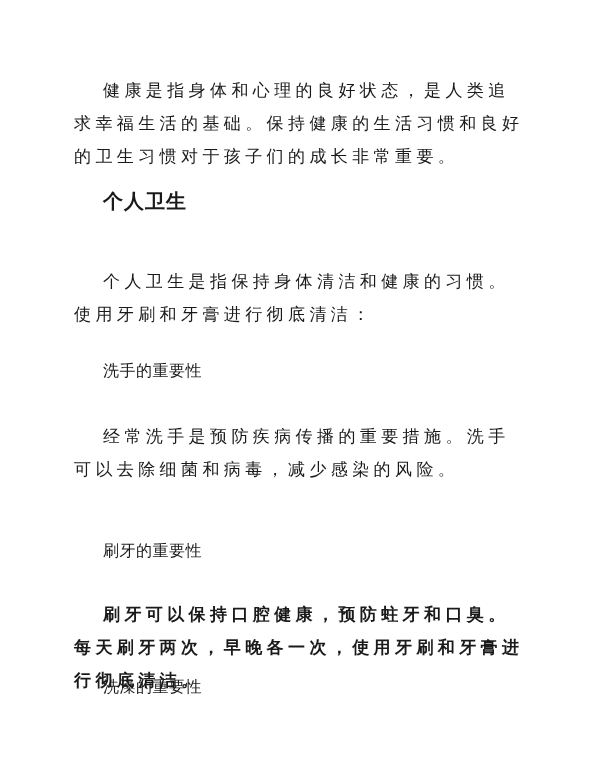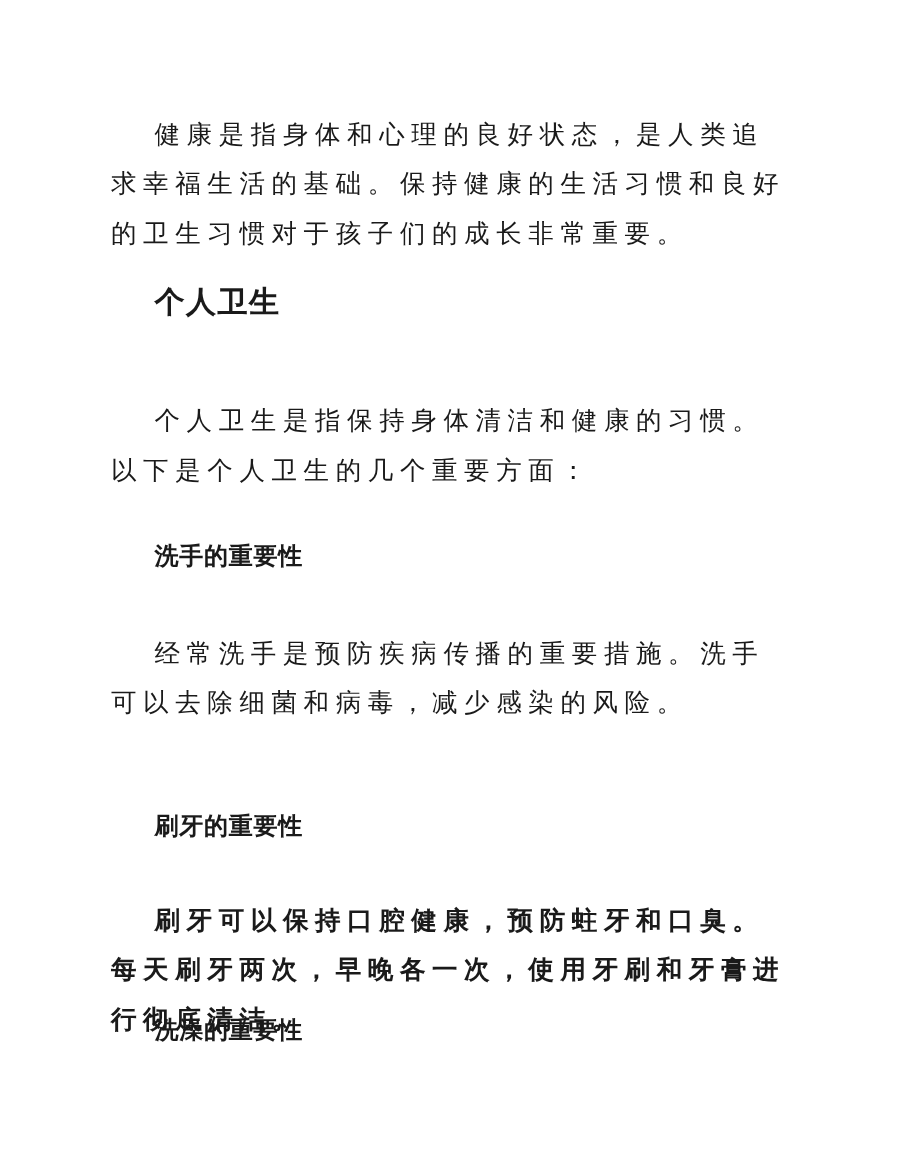--- a/index.html
+++ b/index.html
@@ -4,31 +4,31 @@
   <style>
     html, body { margin: 0; padding: 0; background: #ffffff; }
     body { width: 600px; height: 776px; overflow: hidden; position: relative;
       font-family: "DejaVu Serif", "Liberation Serif", serif; color: #1a1a1a; }
     .page { position: absolute; left: 74px; top: 0; width: 454px; }
     .para { position: absolute; left: 0; width: 454px; font-size: 17px; line-height: 33px;
       text-indent: 29px; letter-spacing: 4.4px; margin: 0; }
     .h2 { position: absolute; left: 29px; font-family: "DejaVu Sans", "Liberation Sans", sans-serif;
       font-weight: bold; font-size: 20px; margin: 0; letter-spacing: 1px; }
     .h3 { position: absolute; left: 29px; font-family: "DejaVu Sans", "Liberation Sans", sans-serif;
-      font-weight: bold; font-size: 16px; margin: 0; letter-spacing: 0.5px; }
+      font-weight: normal; font-size: 16px; margin: 0; letter-spacing: 0.5px; }
   </style>
 </head>
 <body>
 
 <div class="page">
   <p class="para" style="top:74px;">健康是指身体和心理的良好状态，是人类追求幸福生活的基础。保持健康的生活习惯和良好的卫生习惯对于孩子们的成长非常重要。</p>
 
   <h2 class="h2" style="top:188px;">个人卫生</h2>
 
-  <p class="para" style="top:265px;">个人卫生是指保持身体清洁和健康的习惯。以下是个人卫生的几个重要方面：</p>
+  <p class="para" style="top:265px;">个人卫生是指保持身体清洁和健康的习惯。使用牙刷和牙膏进行彻底清洁：</p>
 
   <h3 class="h3" style="top:361px;">洗手的重要性</h3>
   <p class="para" style="top:420px;">经常洗手是预防疾病传播的重要措施。洗手可以去除细菌和病毒，减少感染的风险。</p>
 
   <h3 class="h3" style="top:517px;margin-top:24px;">刷牙的重要性</h3>
   <p class="para" style="top:598px;font-weight:bold;">刷牙可以保持口腔健康，预防蛀牙和口臭。每天刷牙两次，早晚各一次，使用牙刷和牙膏进行彻底清洁。</p>
 
   <h3 class="h3" style="top:677px;">洗澡的重要性</h3>
 </div>
 

